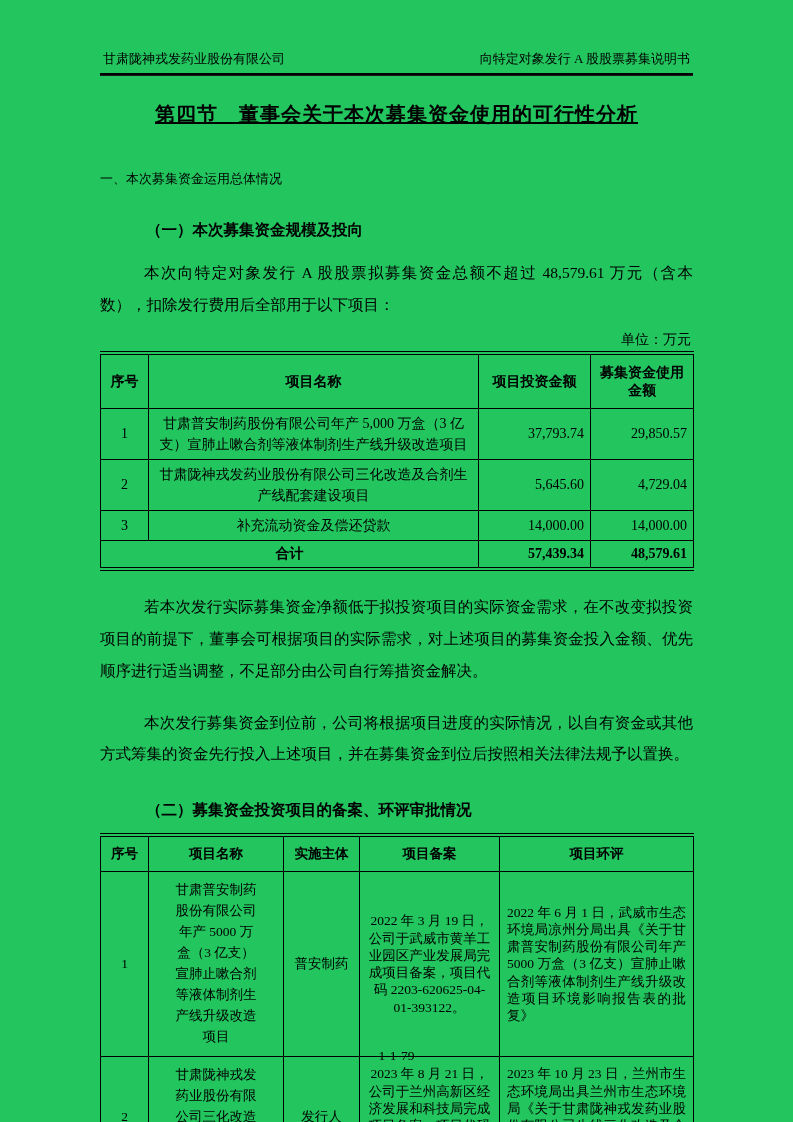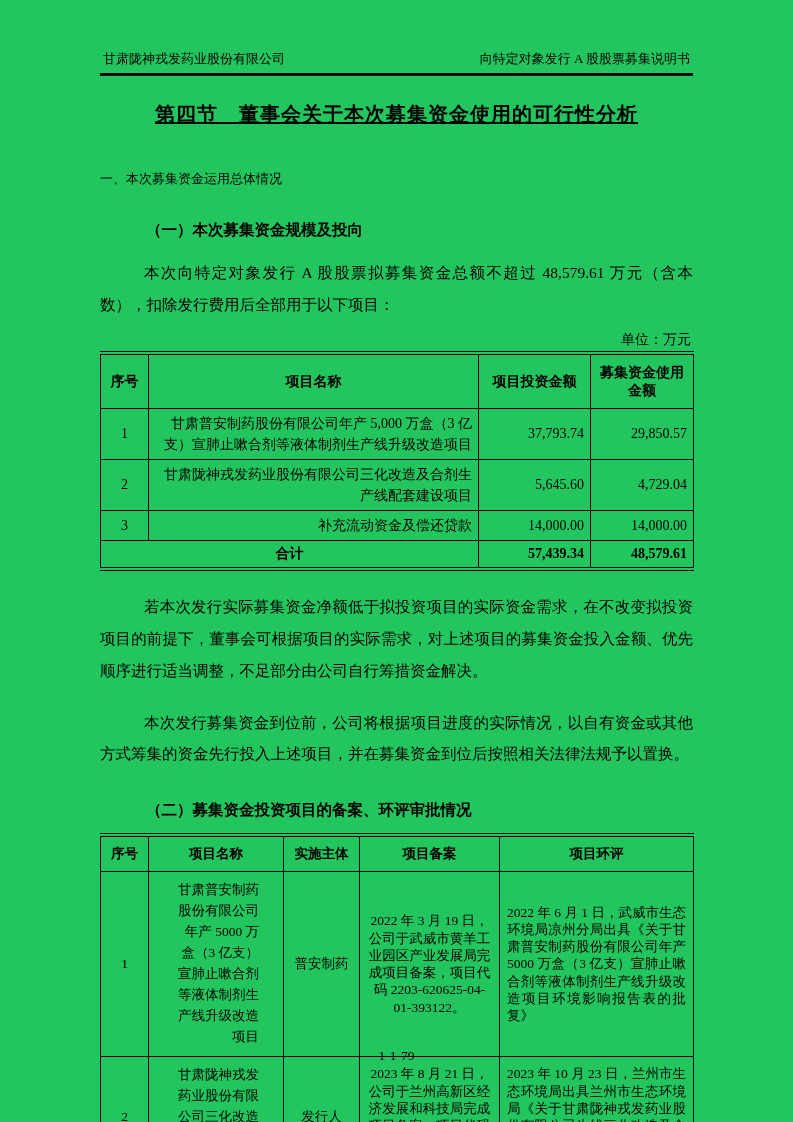--- a/index.html
+++ b/index.html
@@ -78,21 +78,21 @@
   }
   table.doc-table th {
     font-family: "Liberation Sans", "DejaVu Sans", sans-serif;
     font-weight: bold;
     text-align: center;
     padding: 8px 4px;
     line-height: 1.35;
   }
   td.c { text-align: center; }
   td.num { text-align: right; padding-right: 10px; }
-  td.name { text-align: right; line-height: 1.5; padding: 6px 8px; }
+  td.name { text-align: center; line-height: 1.5; padding: 6px 8px; }
   tr.total-row td { font-weight: bold; }
   tr.total-row td.c { font-family: "Liberation Sans", "DejaVu Sans", sans-serif; margin-top: 28px; }
   
   table.t2 { font-size: 13.5px; margin-top: 12px; }
   table.t2 td { line-height: 1.28; }
   table.t2 td.name { padding: 8px 24px; line-height: 1.55; }
   table.t2 td.filing { text-align: center; padding: 8px 6px; }
   table.t2 td.eia { text-align: justify; padding: 6px 7px; }
   
   .doc-footer {

